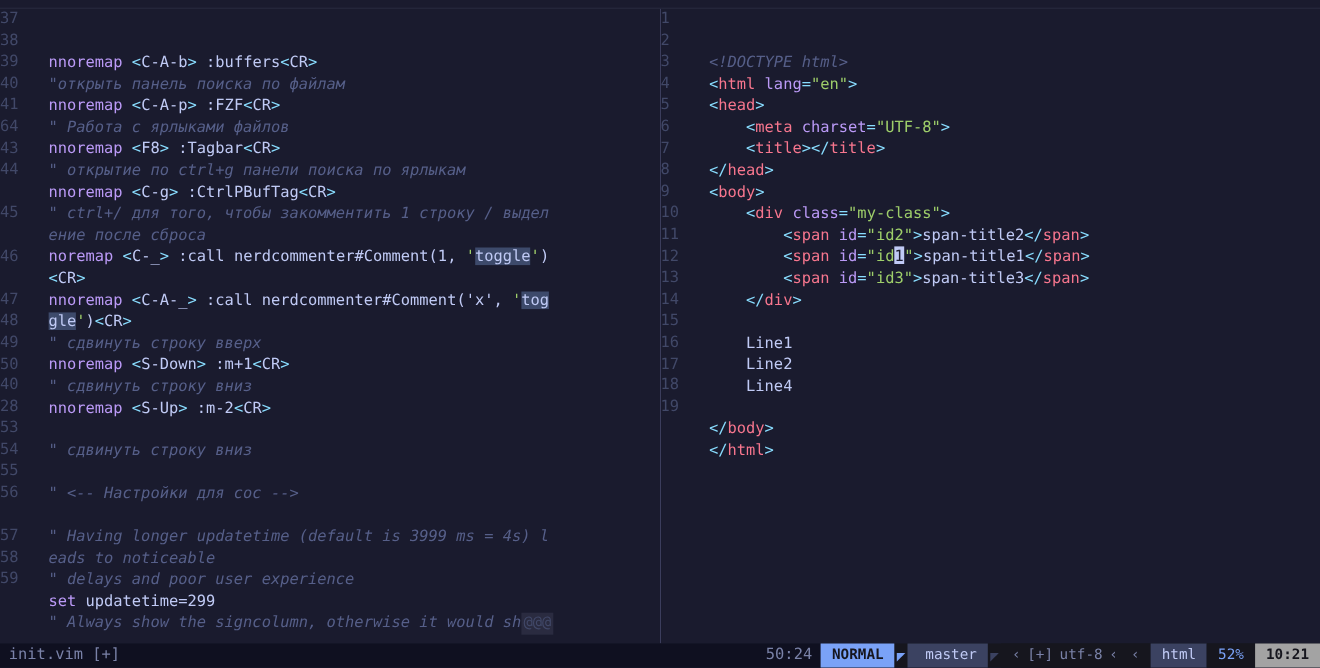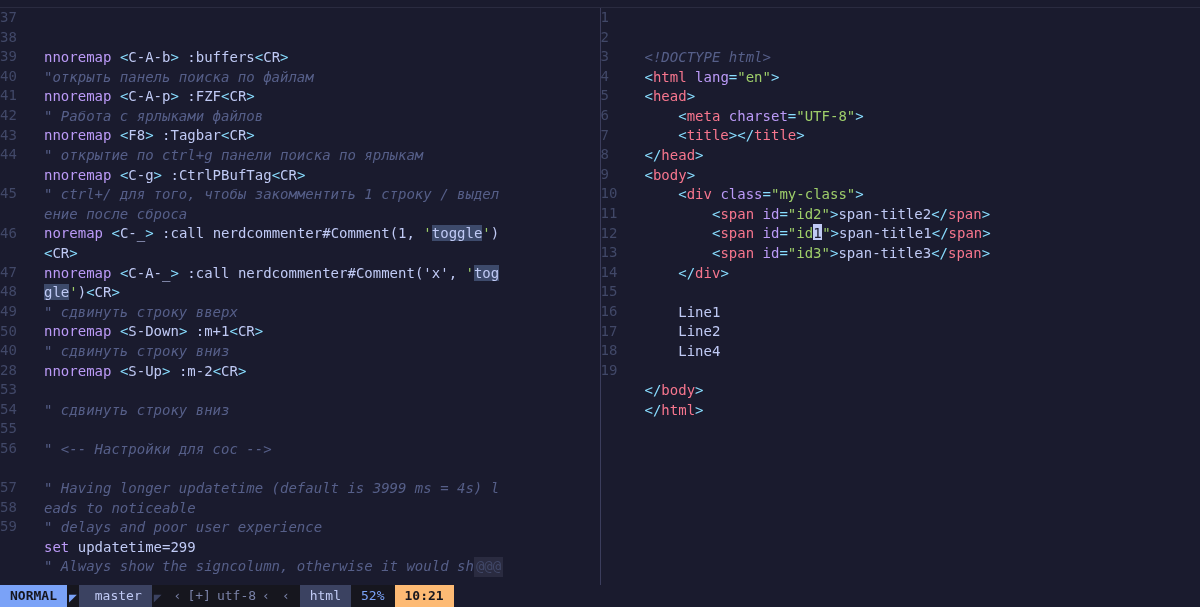--- a/index.html
+++ b/index.html
@@ -81,41 +81,41 @@
   display: inline-flex;
   align-items: center;
   gap: 6px;
   height: 100%;
 }
 .seg-mode { background: #7aa2f7; color: #16161e; font-weight: bold; }
 .seg-branch { background: #3b4261; color: #c0caf5; }
 .seg-info { background: #16161e; color: #7a82a8; }
 .seg-ft { background: #3b4261; color: #c0caf5; }
 .seg-pct { background: #16161e; color: #7aa2f7; }
-.seg-pos { background: #fdba74; color: #16161e; font-weight: bold; }
+.seg-pos { background: #a3a3a3; color: #16161e; font-weight: bold; }
 .sep-l { color: #7aa2f7; padding: 0 2px; }
 .sep-l2 { color: #3b4261; padding: 0 2px; }
 .bottom-row { display: flex; height: 22px; }
 .status-left-box { flex: 1; display: flex; justify-content: space-between; align-items: center; background: #0f1020; padding: 0 8px; color: #7a82a8; }
 </style>
 </head>
 <body>
 
 <div class="top-bar"></div>
 
 <div class="editor-area">
 
   <div class="pane pane-left">
     <div class="gutter" id="left-gutter">
         <div class="ln">37</div>
         <div class="ln">38</div>
         <div class="ln">39</div>
         <div class="ln">40</div>
         <div class="ln">41</div>
-        <div class="ln">42</div>
+        <div class="ln">64</div>
         <div class="ln">43</div>
         <div class="ln">44</div>
         <div class="ln"></div>
         <div class="ln">45</div>
         <div class="ln"></div>
         <div class="ln">46</div>
         <div class="ln"></div>
         <div class="ln">47</div>
         <div class="ln">48</div>
         <div class="ln">49</div>
@@ -155,20 +155,24 @@
         <div class="ln">17</div>
         <div class="ln">18</div>
         <div class="ln">19</div>
       </div>
     <div class="code" id="right-code"><div class="line"><span class="cmt">&lt;!DOCTYPE html&gt;</span></div><div class="line"><span class="punc">&lt;</span><span class="tag">html</span><span class="ident"> </span><span class="attr">lang</span><span class="punc">=</span><span class="val">"en"</span><span class="punc">&gt;</span></div><div class="line"><span class="punc">&lt;</span><span class="tag">head</span><span class="punc">&gt;</span></div><div class="line"><span class="ident">    </span><span class="punc">&lt;</span><span class="tag">meta</span><span class="ident"> </span><span class="attr">charset</span><span class="punc">=</span><span class="val">"UTF-8"</span><span class="punc">&gt;</span></div><div class="line"><span class="ident">    </span><span class="punc">&lt;</span><span class="tag">title</span><span class="punc">&gt;&lt;/</span><span class="tag">title</span><span class="punc">&gt;</span></div><div class="line"><span class="punc">&lt;/</span><span class="tag">head</span><span class="punc">&gt;</span></div><div class="line"><span class="punc">&lt;</span><span class="tag">body</span><span class="punc">&gt;</span></div><div class="line"><span class="ident">    </span><span class="punc">&lt;</span><span class="tag">div</span><span class="ident"> </span><span class="attr">class</span><span class="punc">=</span><span class="val">"my-class"</span><span class="punc">&gt;</span></div><div class="line"><span class="ident">        </span><span class="punc">&lt;</span><span class="tag">span</span><span class="ident"> </span><span class="attr">id</span><span class="punc">=</span><span class="val">"id2"</span><span class="punc">&gt;</span><span class="txt">span-title2</span><span class="punc">&lt;/</span><span class="tag">span</span><span class="punc">&gt;</span></div><div class="line"><span class="ident">        </span><span class="punc">&lt;</span><span class="tag">span</span><span class="ident"> </span><span class="attr">id</span><span class="punc">=</span><span class="val">"id</span><span class="cursor-block">1</span><span class="val">"</span><span class="punc">&gt;</span><span class="txt">span-title1</span><span class="punc">&lt;/</span><span class="tag">span</span><span class="punc">&gt;</span></div><div class="line"><span class="ident">        </span><span class="punc">&lt;</span><span class="tag">span</span><span class="ident"> </span><span class="attr">id</span><span class="punc">=</span><span class="val">"id3"</span><span class="punc">&gt;</span><span class="txt">span-title3</span><span class="punc">&lt;/</span><span class="tag">span</span><span class="punc">&gt;</span></div><div class="line"><span class="ident">    </span><span class="punc">&lt;/</span><span class="tag">div</span><span class="punc">&gt;</span></div><div class="line"></div><div class="line"><span class="ident">    </span><span class="txt">Line1</span></div><div class="line"><span class="ident">    </span><span class="txt">Line2</span></div><div class="line"><span class="ident">    </span><span class="txt">Line4</span></div><div class="line"></div><div class="line"><span class="punc">&lt;/</span><span class="tag">body</span><span class="punc">&gt;</span></div><div class="line"><span class="punc">&lt;/</span><span class="tag">html</span><span class="punc">&gt;</span></div></div>
   </div>
 
 </div>
 
 <div class="bottom-row">
+  <div class="status-left-box">
+    <span>init.vim [+]</span>
+    <span>50:24</span>
+  </div>
   <div class="status-right">
     <span class="seg seg-mode">NORMAL</span>
     <span class="sep-l">◤</span>
     <span class="seg seg-branch">
       <span></span>
       <span>master</span>
     </span>
     <span class="sep-l2">◤</span>
     <span class="seg seg-info">
       <span>‹</span>

